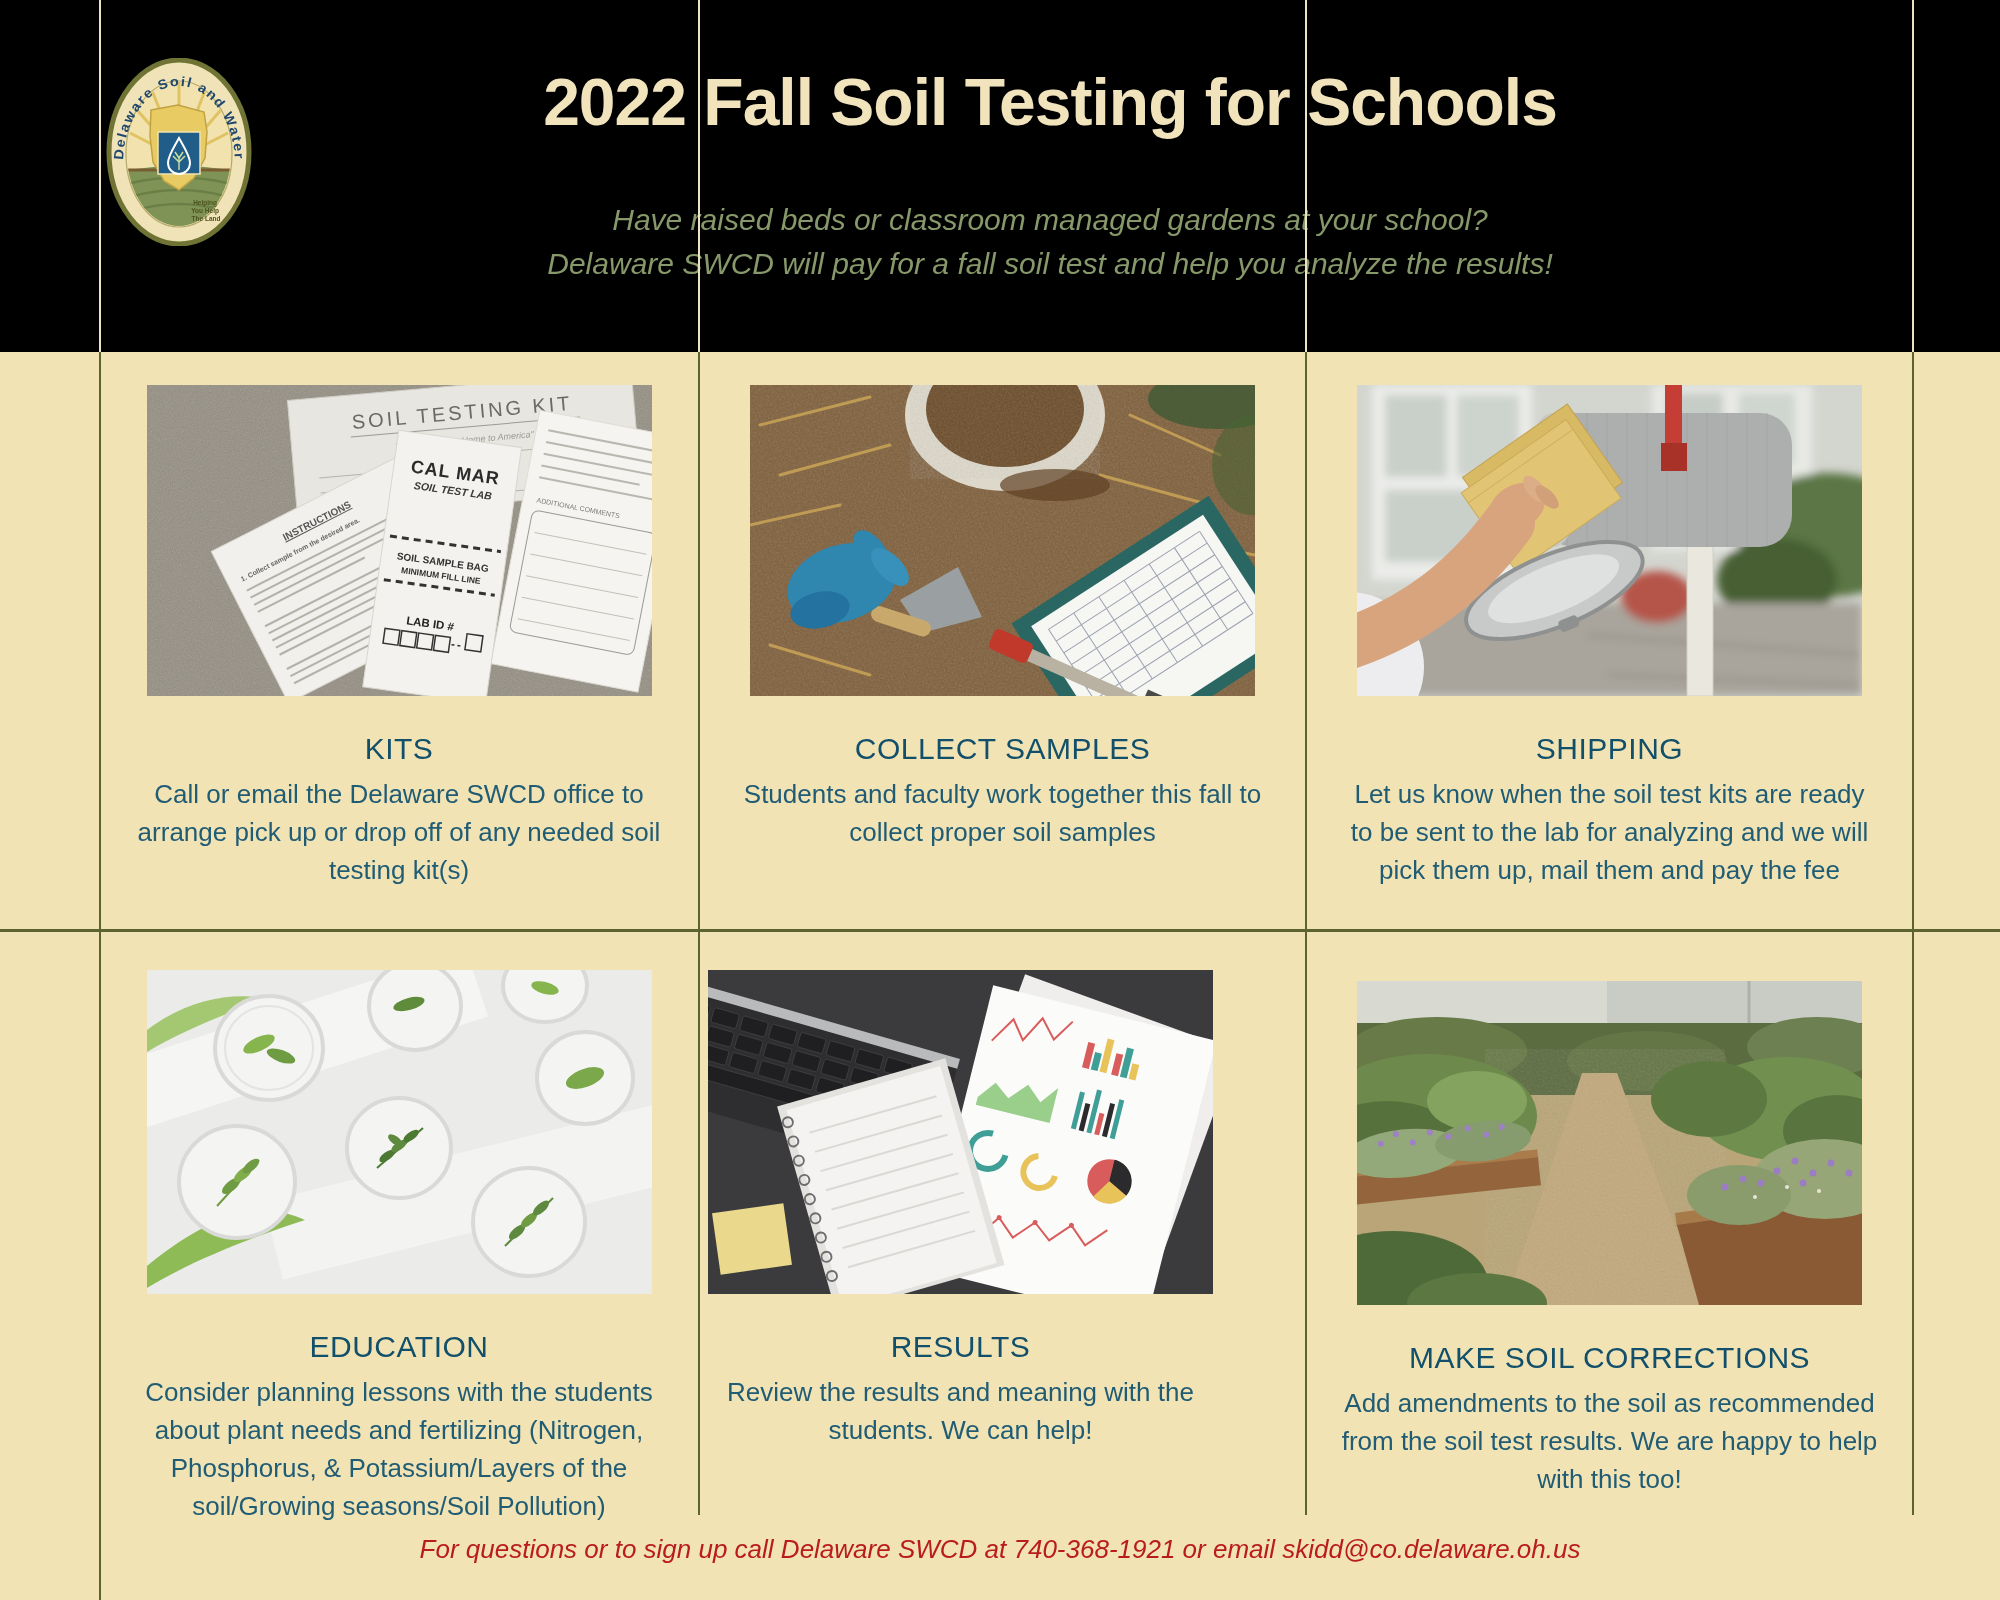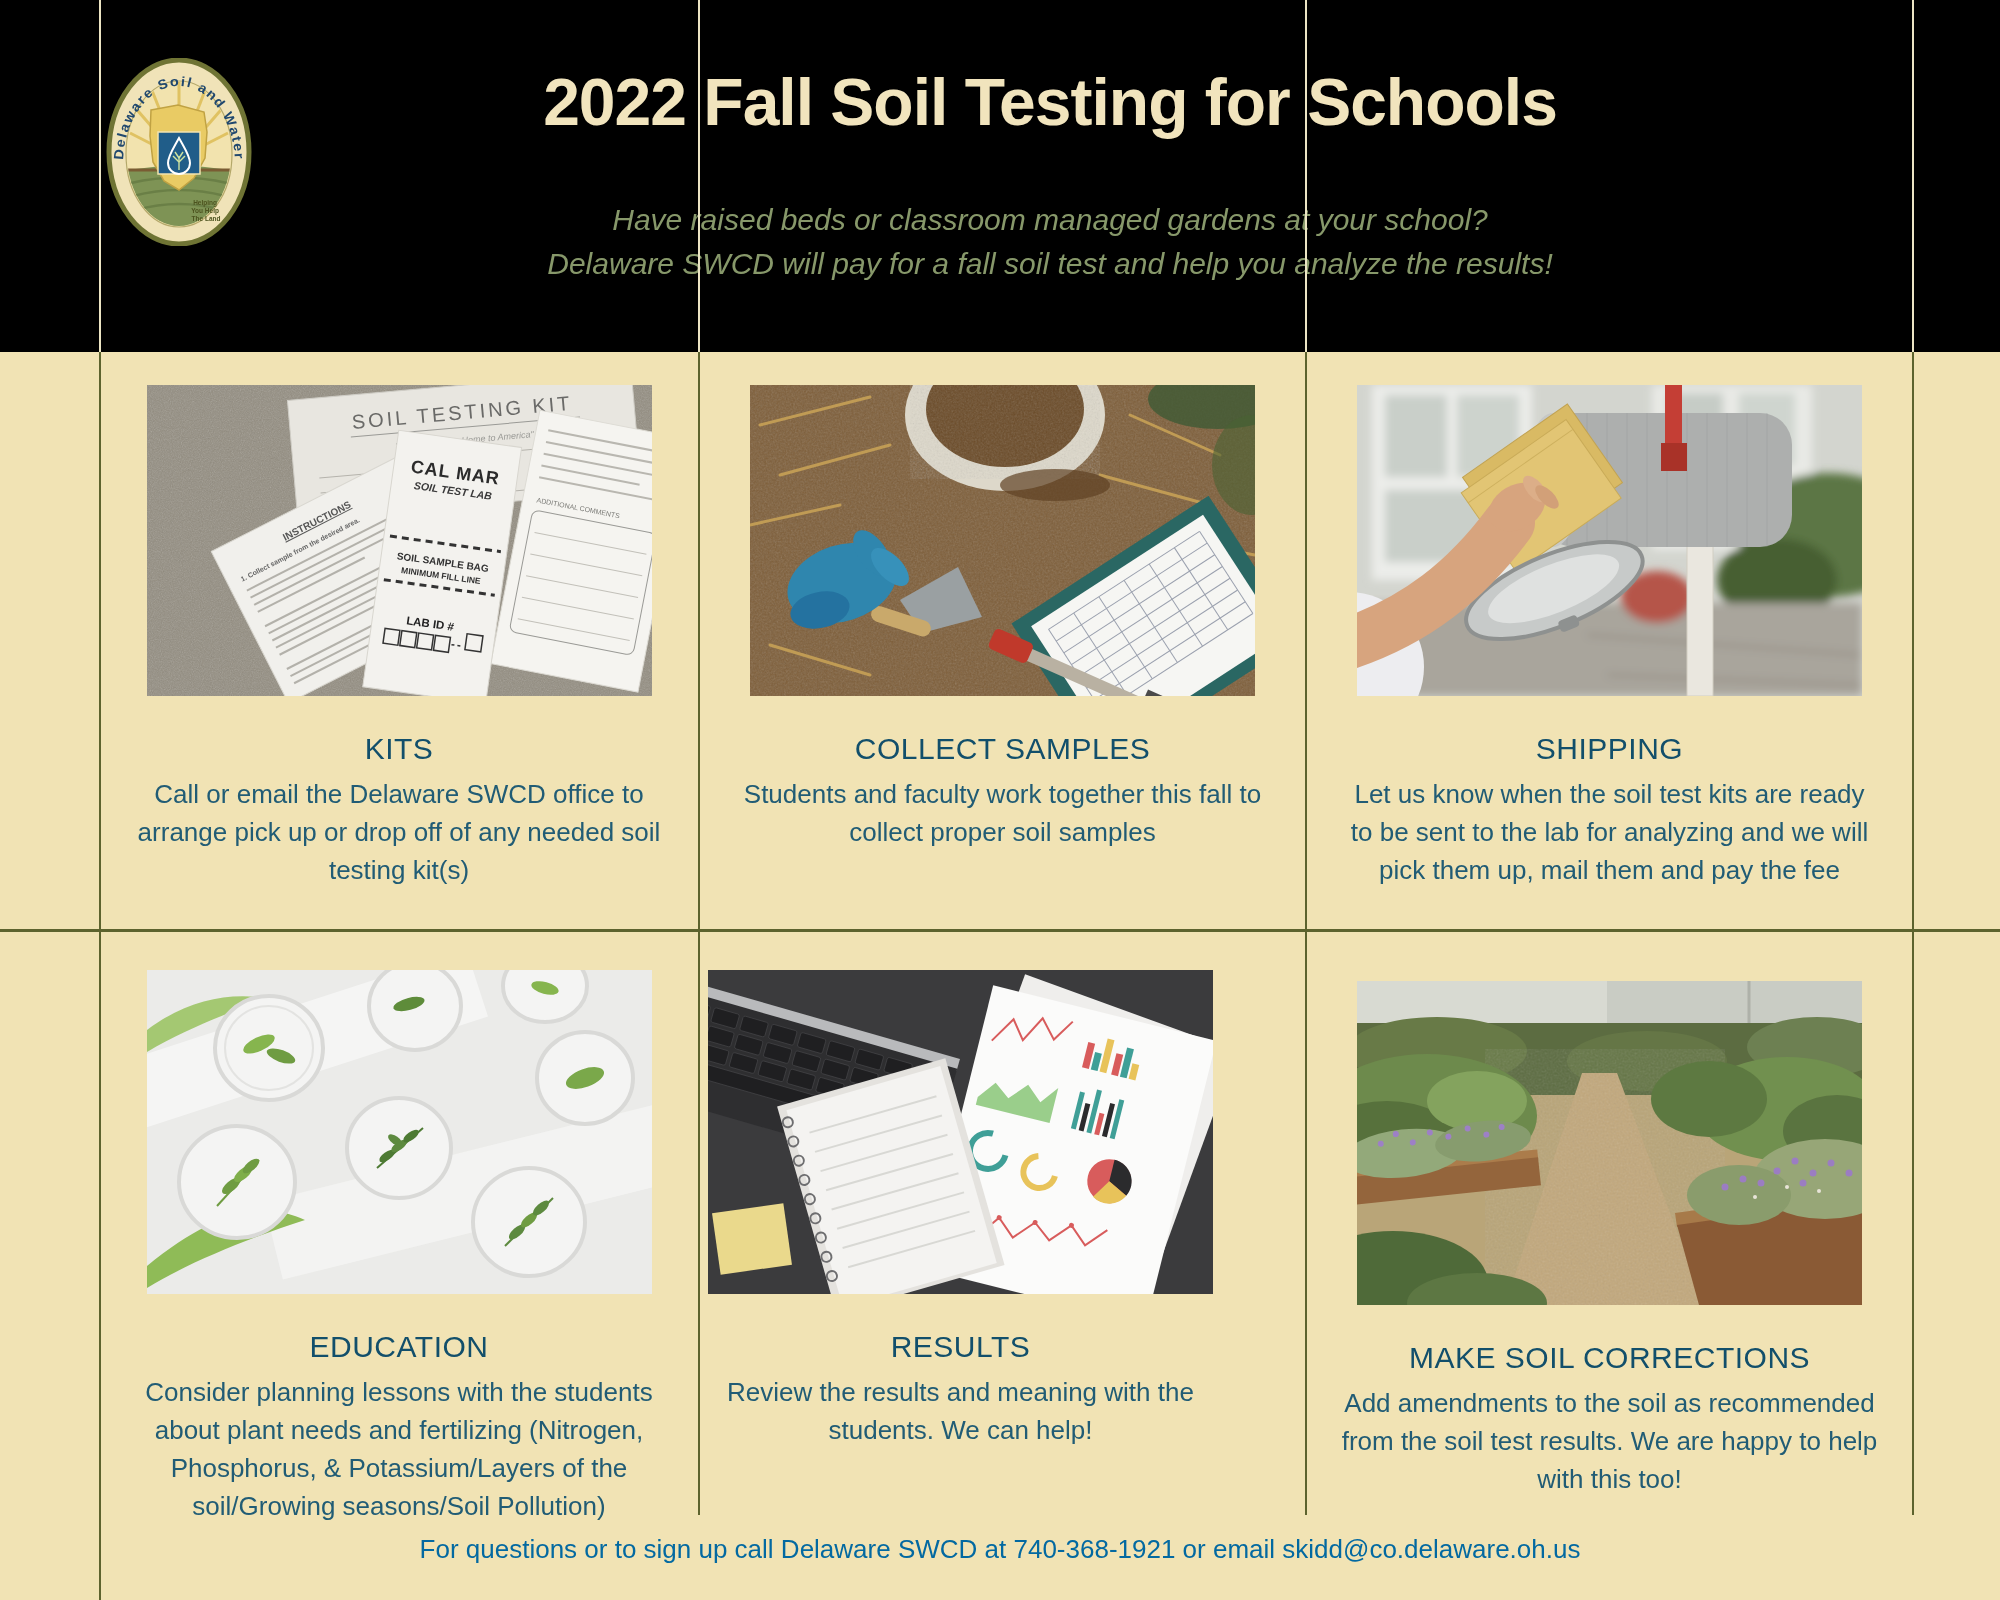--- a/index.html
+++ b/index.html
@@ -28,21 +28,21 @@
   #card-education{left:100px;top:932px;width:598px;}
   #card-results{left:700px;top:932px;width:521px;}
   #card-corrections{left:1307px;top:932px;width:605px;margin-top:11px;}
   #card-kits .card-desc{max-width:545px;}
   #card-collect .card-desc{max-width:580px;}
   #card-shipping .card-desc{max-width:520px;}
   #card-education .card-desc{max-width:565px;}
   #card-results .card-desc{max-width:545px;}
   #card-corrections .card-desc{max-width:565px;}
   .footer{position:absolute;left:0;top:1534px;width:2000px;text-align:center;
-          font-size:26px;color:#0369a1;}
+          font-style:italic;font-size:26px;color:#b91c1c;}
   text{font-family:"Liberation Sans",sans-serif;}
 </style>
 </head>
 <body>
 
 <div class="canvas">
 
   <div class="header">
     <div class="title">2022 Fall Soil Testing for Schools</div>
     <div class="subtitle">

